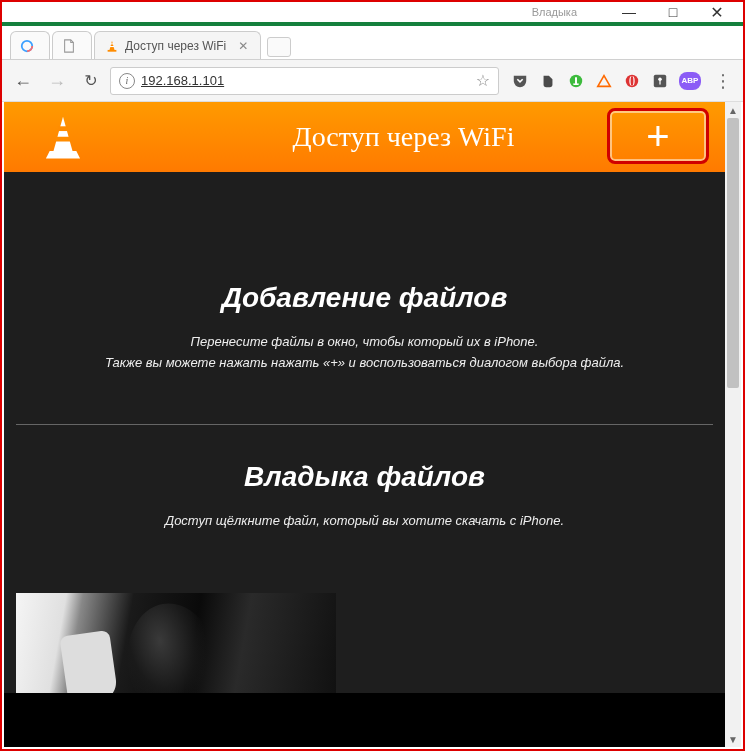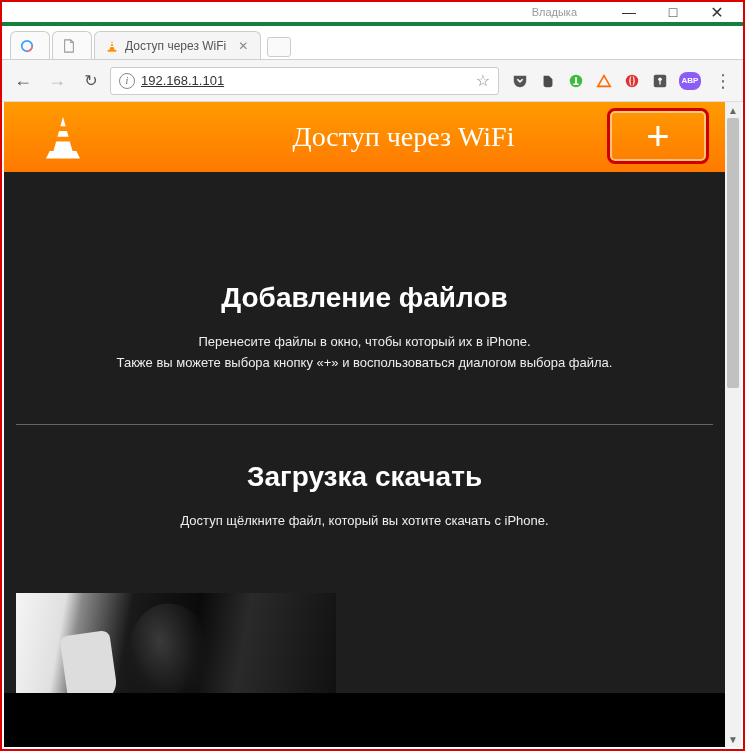--- a/index.html
+++ b/index.html
@@ -41,21 +41,21 @@
 
   
   .vlc-header { height: 70px; background: linear-gradient(#ff9a00, #ff7a00); display:flex; align-items:center; position:relative; }
   .cone { margin-left: 40px; width:38px; }
   .header-title { flex:1; text-align:center; color:#fff; font-size:28px; font-family: Georgia, 'Times New Roman', serif; font-weight:400; }
   .plus-wrap { position:absolute; right:16px; top:6px; width:102px; height:56px; border:3px solid #d00000; border-radius:8px; display:flex; align-items:center; justify-content:center; box-shadow: inset 0 0 0 2px rgba(255,255,255,.5); }
   .plus { color:#fff; font-size:40px; font-weight:200; line-height:1; }
 
   
   .dark { background:#1e1e1e; color:#fff; }
-  .section { padding: 36px 20px 50px; text-align:center; }
+  .section { padding: 36px 20px 50px; text-align:center;font-style:italic; }
   .section.first { padding-top: 110px; }
   .sec-title { font-size:28px; font-weight:700; margin-bottom:18px; }
   .sec-text { font-size:13px; color:#eee; line-height:1.6; }
   .divider { height:1px; background:#666; margin: 0 12px; }
 
   .thumb-row { padding: 12px 12px 0; }
   .video-thumb { width: 320px; height: 100px; background: linear-gradient(100deg, #f5f5f5 0%, #e0e0e0 15%, #888 20%, #1a1a1a 35%, #0a0a0a 55%, #2a2a2a 70%, #111 100%); position:relative; overflow:hidden; }
   .video-thumb::before{ content:""; position:absolute; left:35%; top:10%; width:90px; height:120px; background: radial-gradient(ellipse at 40% 30%, #3a3a3a 0%, #1a1a1a 40%, transparent 60%); border-radius:50%; transform:rotate(-10deg);}
   .video-thumb::after{ content:""; position:absolute; left:15%; top:40%; width:50px; height:70px; background:#ddd; border-radius:8px 8px 20px 4px; transform:rotate(-8deg);}
 </style>
@@ -178,25 +178,25 @@
       <div class="header-title">Доступ через WiFi</div>
       <div class="plus-wrap">
         <div class="plus">+</div>
       </div>
     </div>
 
     <div class="dark">
       <div class="section first">
         <div class="sec-title">Добавление файлов</div>
         <div class="sec-text">Перенесите файлы в окно, чтобы который их в iPhone.</div>
-        <div class="sec-text">Также вы можете выбора кнопку «+» и воспользоваться диалогом выбора файла.</div>
+        <div class="sec-text">Также вы можете нажать нажать «+» и воспользоваться диалогом выбора файла.</div>
       </div>
       <div class="divider"></div>
       <div class="section">
-        <div class="sec-title">Загрузка скачать</div>
+        <div class="sec-title">Владыка файлов</div>
         <div class="sec-text">Доступ щёлкните файл, который вы хотите скачать с iPhone.</div>
       </div>
       <div class="thumb-row">
         <div class="video-thumb"></div>
       </div>
     </div>
 
   </div>
 </div>
 

